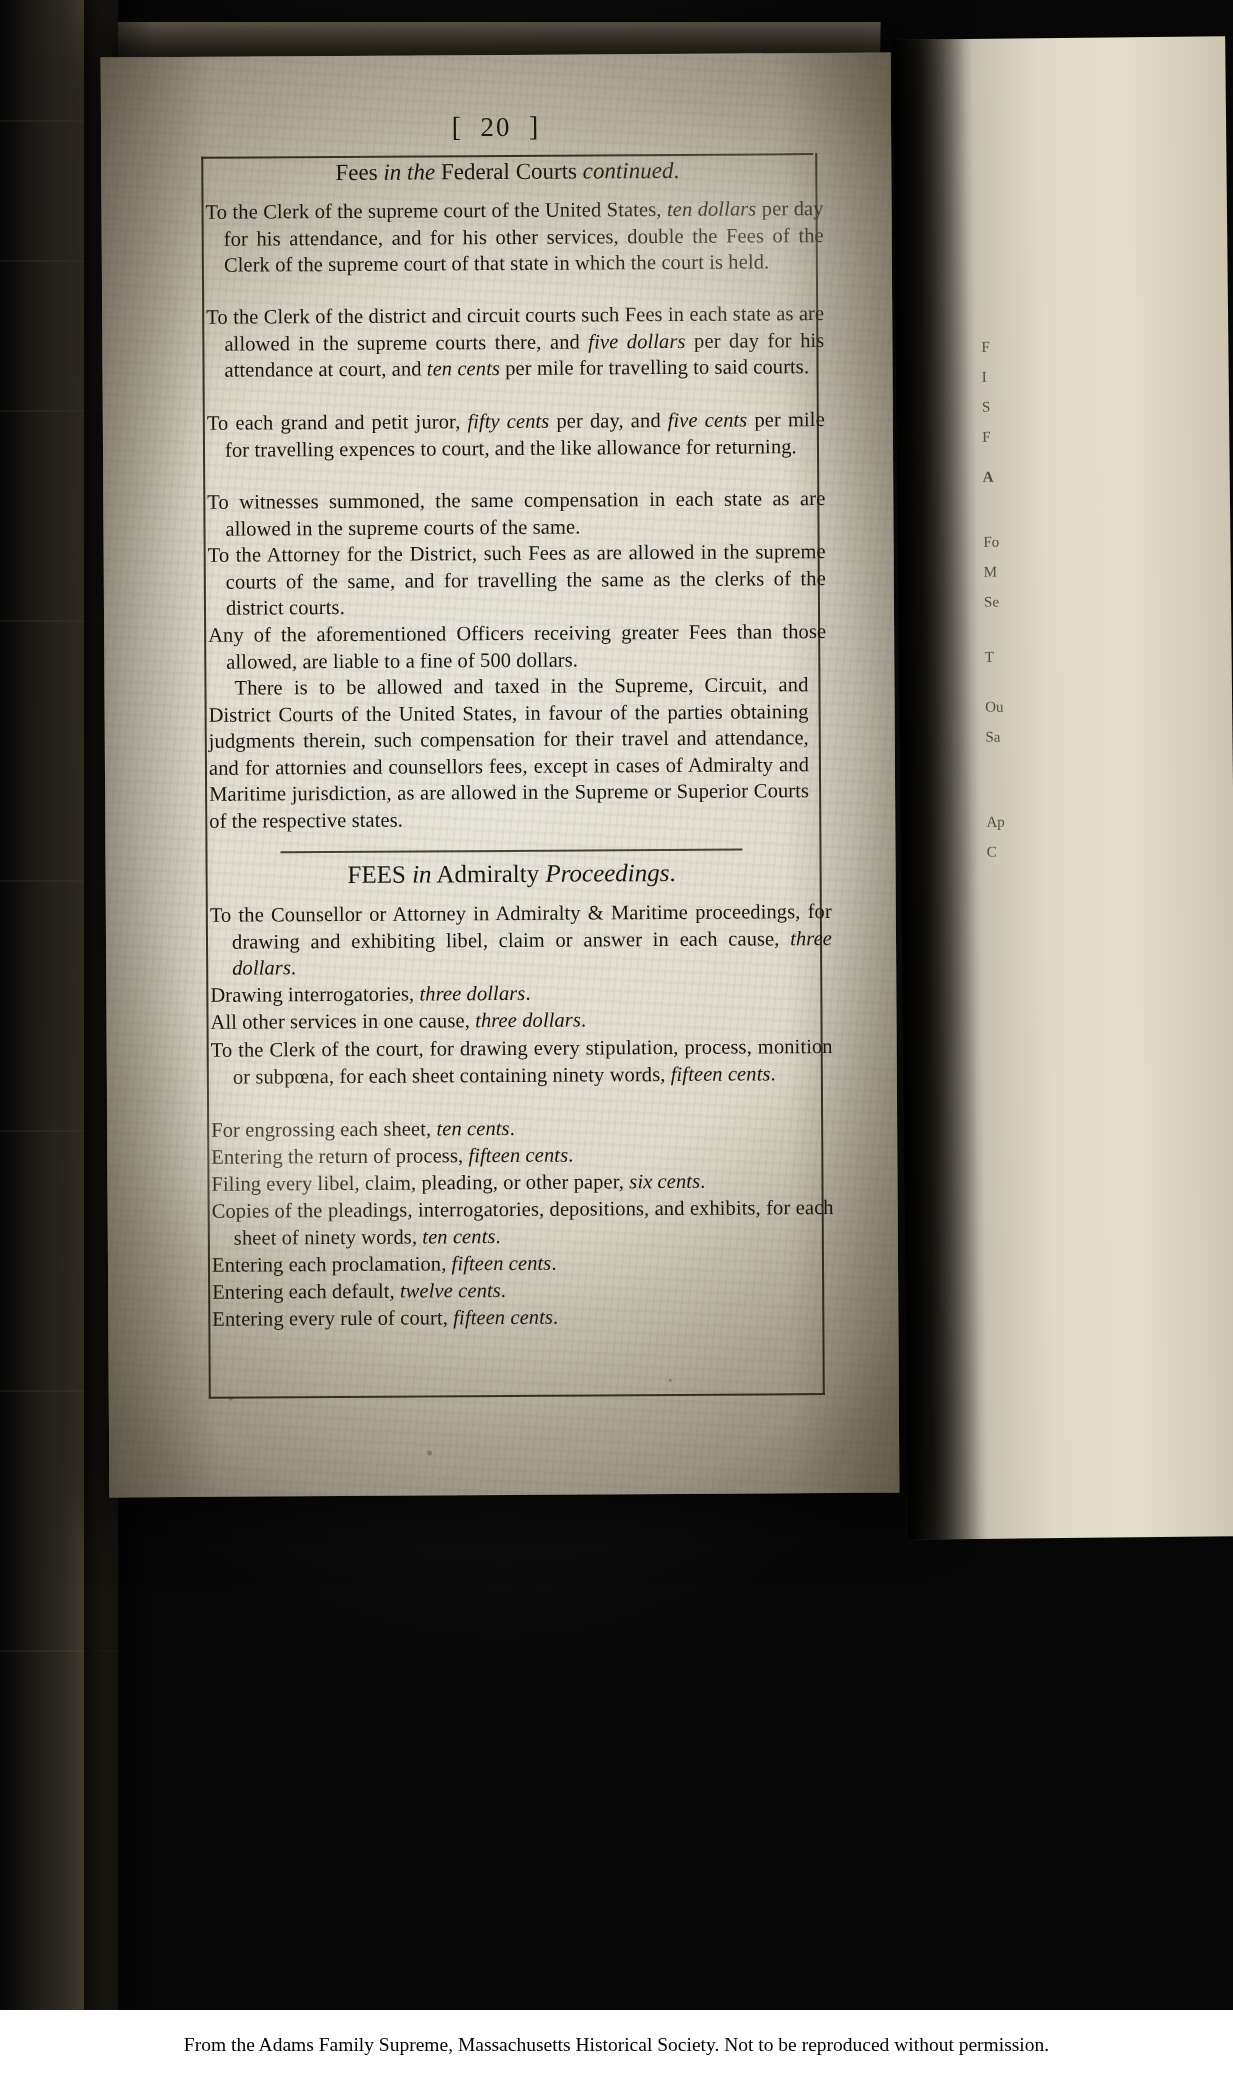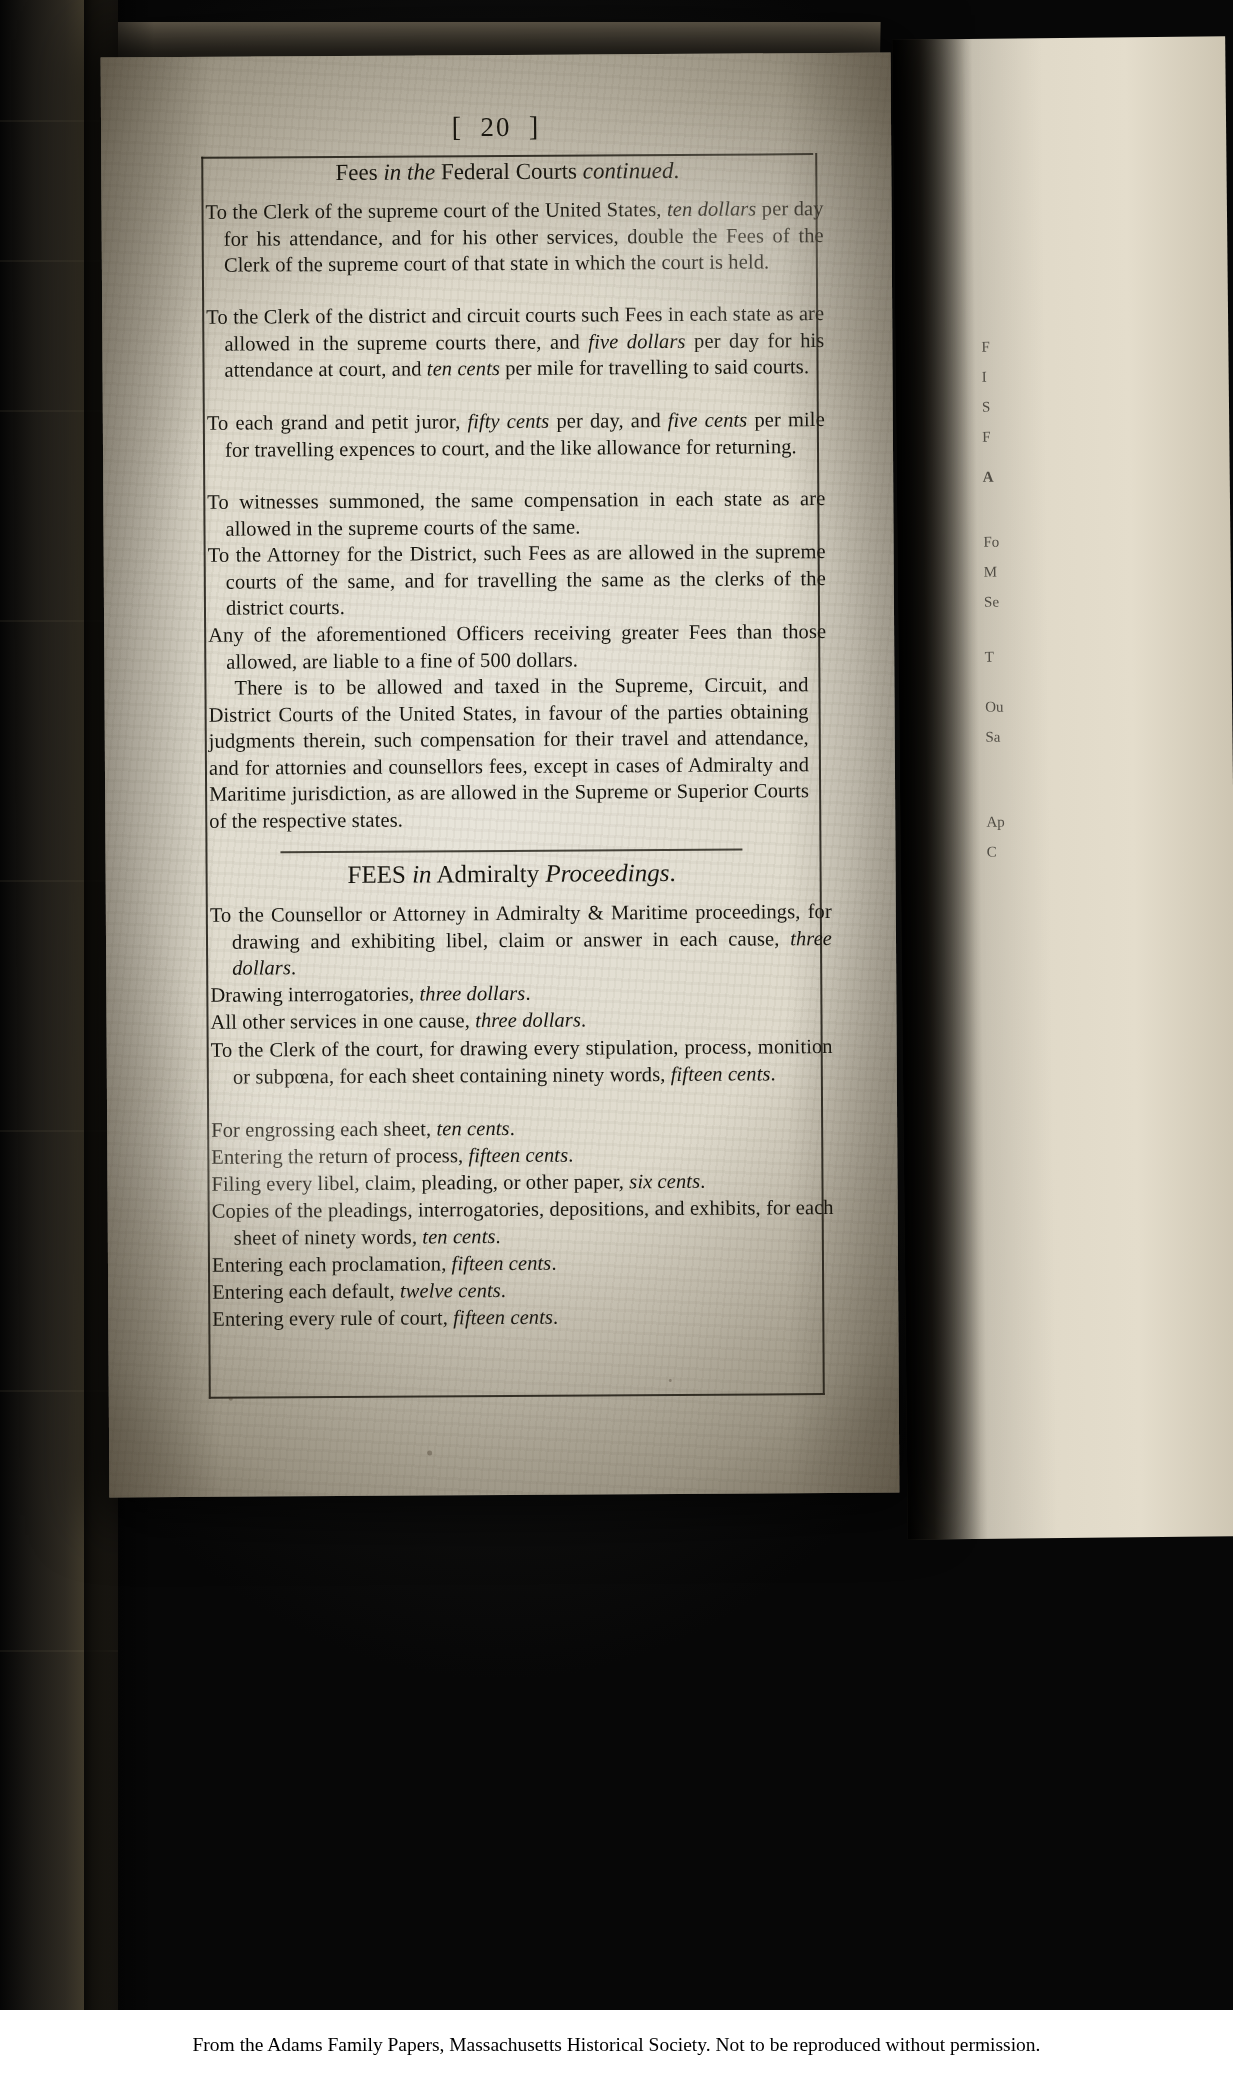--- a/index.html
+++ b/index.html
@@ -286,14 +286,14 @@
     <div id="leaf-vignette"></div>
 
     <div class="speck" style="left:120px; top:1340px; width:4px; height:4px;"></div>
     <div class="speck" style="left:318px; top:1395px; width:5px; height:5px;"></div>
     <div class="speck" style="left:560px; top:1325px; width:3px; height:3px;"></div>
   </div>
 
 </div>
 
 <div id="caption">
-  <span>From the Adams Family Papers, Massachusetts Historical Society. Not to be reproduced without permission.</span>
+  <span>From the Adams Family Supreme, Massachusetts Historical Society. Not to be reproduced without permission.</span>
 </div>
 
 </body></html>

